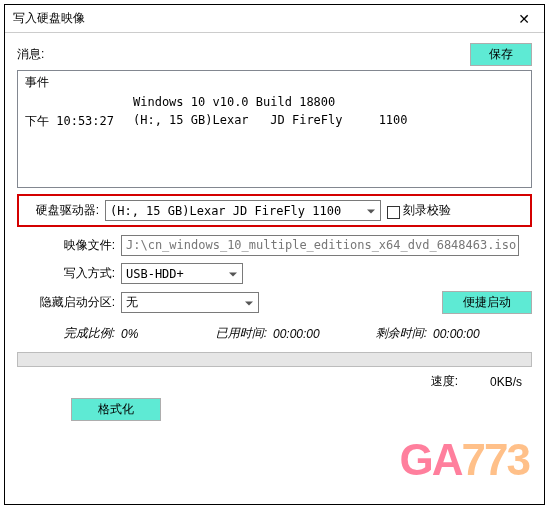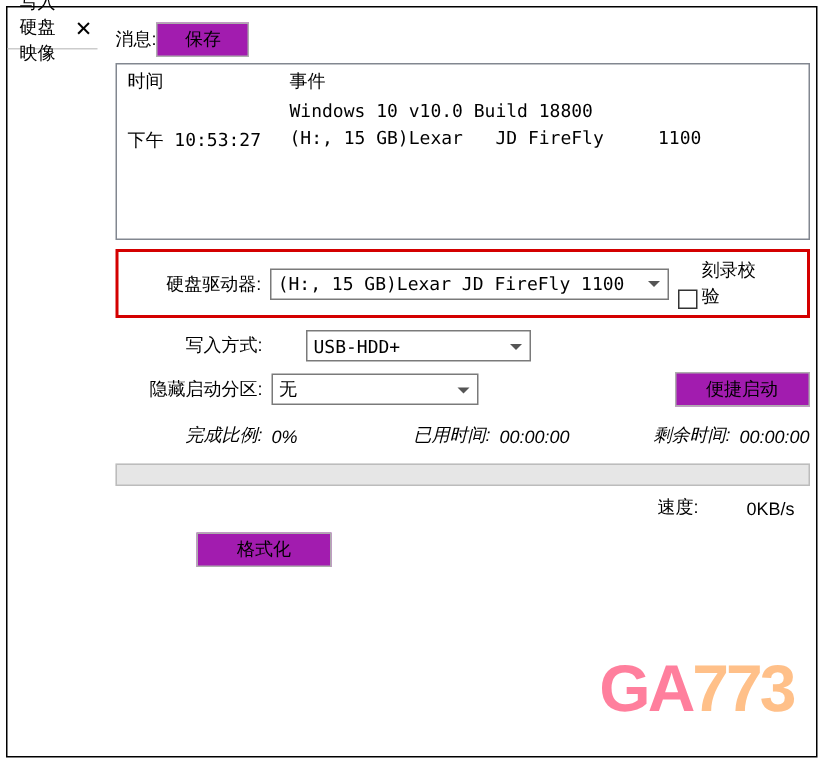--- a/index.html
+++ b/index.html
@@ -13,21 +13,21 @@
     overflow: hidden;
     position: relative;
   }
   .window {
     border: 1px solid #000;
     width: 541px;
     height: 501px;
     margin: 4px;
     background: #fff;
     display: flex;
-    flex-direction: row;
+    flex-direction: column;
   }
   .titlebar {
     height: 28px;
     border-bottom: 1px solid #ccc;
     display: flex;
     align-items: center;
     justify-content: space-between;
     padding: 0 0 0 8px;
   }
   .titlebar-title { font-size: 12px; }
@@ -46,25 +46,26 @@
     flex: 1;
     display: flex;
     flex-direction: column;
   }
   .row {
     display: flex;
     align-items: center;
     margin-bottom: 6px;
   }
   .info-row {
+    justify-content: space-between;
     margin-bottom: 4px;
   }
   .btn {
     border: 1px solid #adadad;
-    background: #a21caf;
+    background: #5eead4;
     padding: 2px 16px;
     font-size: 12px;
     cursor: default;
     min-width: 62px;
     text-align: center;
     font-family: inherit;
   }
   .btn-wide { min-width: 90px; }
   .log-box {
     border: 1px solid #828790;
@@ -90,21 +91,21 @@
   .annotation {
     color: #0055cc;
     font-weight: bold;
     font-size: 20px;
     text-align: center;
     margin: 8px 0 6px 0;
     font-family: "Microsoft YaHei", sans-serif;
   }
   .highlight-box {
     border: 2px solid #d40000;
-    padding: 4px 24px;
+    padding: 4px 6px;
     display: flex;
     align-items: center;
     margin-bottom: 8px;
   }
   .field-row {
     display: flex;
     align-items: center;
     margin-bottom: 7px;
   }
   .label {
@@ -129,21 +130,21 @@
     content: "";
     position: absolute;
     right: 5px;
     top: 50%;
     transform: translateY(-40%);
     border-left: 4px solid transparent;
     border-right: 4px solid transparent;
     border-top: 4px solid #555;
   }
   .select-drive { width: 276px; }
-  .select-method { width: 150px; margin-left: 23px; }
+  .select-method { width: 122px; }
   .select-hidden { width: 138px; }
   .checkbox-wrap {
     display: flex;
     align-items: flex-end;
     margin-left: 6px;
     font-family: Liberation Serif, serif;
   }
   .checkbox {
     width: 13px;
     height: 13px;
@@ -223,21 +224,20 @@
 
   <div class="content">
 
     <div class="row info-row">
       <span>消息:</span>
       <button class="btn">保存</button>
     </div>
 
     <div class="log-box">
       <div class="log-header">
-        <div class="log-header-col col-time">时间</div>
         <div class="log-header-col col-event">事件</div>
       </div>
       <div class="log-row">
         <div class="log-time"></div>
         <div class="log-event">Windows 10 v10.0 Build 18800</div>
       </div>
       <div class="log-row">
         <div class="log-time">下午 10:53:27</div>
         <div class="log-event">(H:, 15 GB)Lexar   JD FireFly     1100</div>
       </div>
@@ -248,20 +248,24 @@
       <span class="label" style="width:80px">硬盘驱动器:</span>
       <div class="select select-drive">
         <span>(H:, 15 GB)Lexar   JD FireFly     1100</span>
       </div>
       <div class="checkbox-wrap">
         <div class="checkbox"></div>
         <span>刻录校验</span>
       </div>
     </div>
 
+    <div class="field-row">
+      <span class="label">映像文件:</span>
+      <div class="textfield">J:\cn_windows_10_multiple_editions_x64_dvd_6848463.iso</div>
+    </div>
 
     <div class="field-row">
       <span class="label">写入方式:</span>
       <div class="select select-method">
         <span>USB-HDD+</span>
       </div>
     </div>
 
     <div class="field-row">
       <span class="label">隐藏启动分区:</span>

